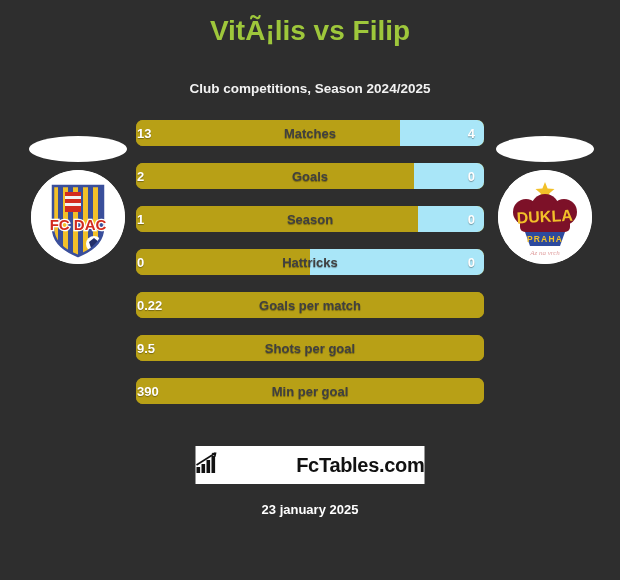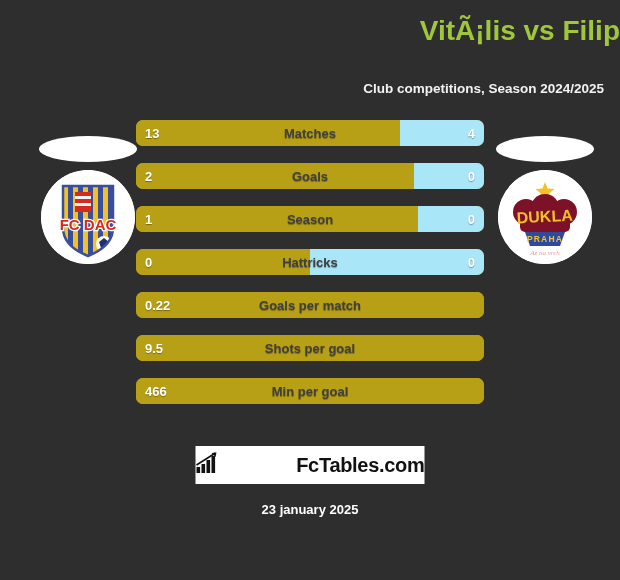--- a/index.html
+++ b/index.html
@@ -10,21 +10,21 @@
     width: 620px;
     height: 580px;
     background: #2e2e2e;
     font-family: "Liberation Sans", sans-serif;
     overflow: hidden;
     position: relative;
   }
 
   
   .header {
-    text-align: right;
+    text-align: center;
     padding-top: 14px;
   }
   .title {
     font-size: 28px;
     font-weight: bold;
     color: #9ec73b;
     letter-spacing: 0px;
     line-height: 34px;
     margin: 0;
   }
@@ -43,21 +43,21 @@
     margin-top: 22px;
     height: 300px;
   }
 
   .logo-slot {
     position: absolute;
     top: 0;
     width: 150px;
     height: 300px;
   }
-  .logo-slot.left  { left: 13px; }
+  .logo-slot.left  { left: 0; padding-left: 6px; }
   .logo-slot.right { right: 0; }
 
   .ellipse {
     position: absolute;
     top: 16px;
     left: 50%;
     transform: translateX(-50%);
     width: 98px;
     height: 26px;
     background: #ffffff;
@@ -106,21 +106,21 @@
   }
   .val {
     position: relative;
     z-index: 2;
     font-size: 13px;
     font-weight: bold;
     color: #ffffff;
     text-shadow: 0 1px 1px rgba(0,0,0,0.35);
     white-space: nowrap;
   }
-  .val.left  { padding-left: 9px; }
+  .val.left  { padding-left: 1px; }
   .val.right { position: absolute; right: 9px; z-index: 2; }
   .label {
     position: absolute;
     left: 0; right: 0;
     z-index: 2;
     text-align: center;
     font-size: 13px;
     font-weight: bold;
     color: #404040;
     text-shadow: 0 1px 1px rgba(0,0,0,0.35);
@@ -260,21 +260,21 @@
     </div>
 
     <div class="row">
       <div class="fill-left" style="width:100%"></div>
       <span class="val left">9.5</span>
       <span class="label">Shots per goal</span>
     </div>
 
     <div class="row">
       <div class="fill-left" style="width:100%"></div>
-      <span class="val left">466</span>
+      <span class="val left">390</span>
       <span class="label">Min per goal</span>
     </div>
 
   </div>
 </div>
 
 <div class="brand">
   <span class="brand-icon">
     <svg width="26" height="22" viewBox="0 0 26 22" xmlns="http://www.w3.org/2000/svg" aria-hidden="true">
       <rect x="1" y="15" width="3.6" height="6" fill="#111111"></rect>

